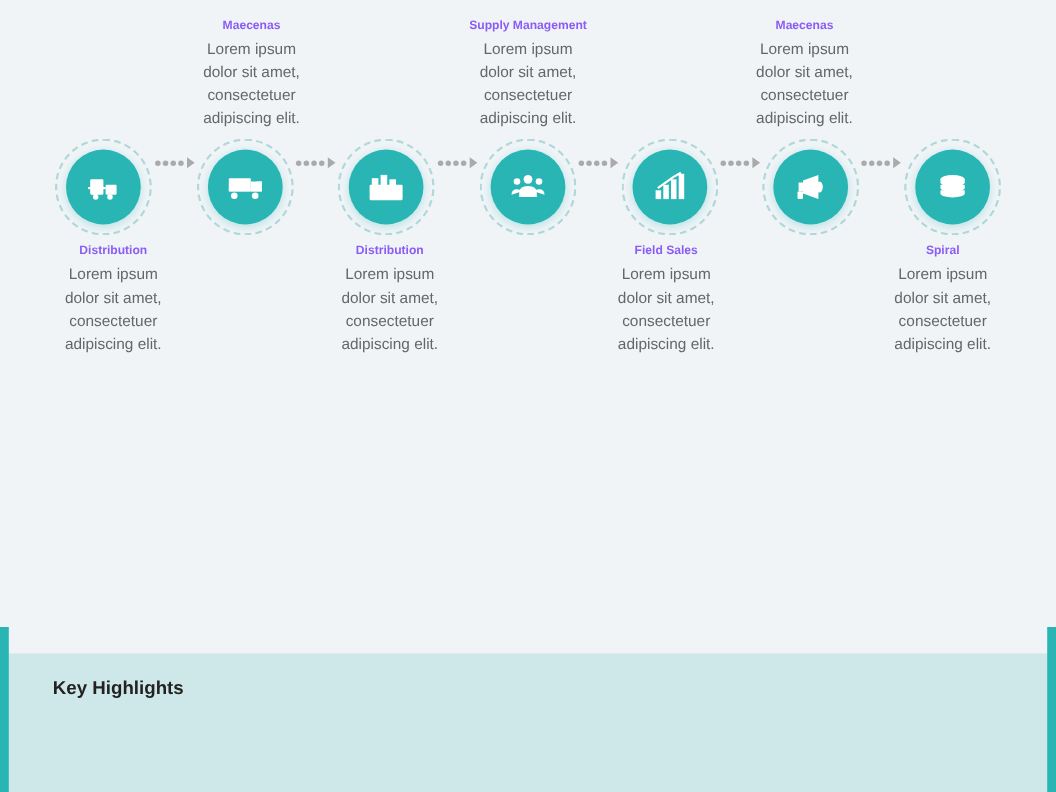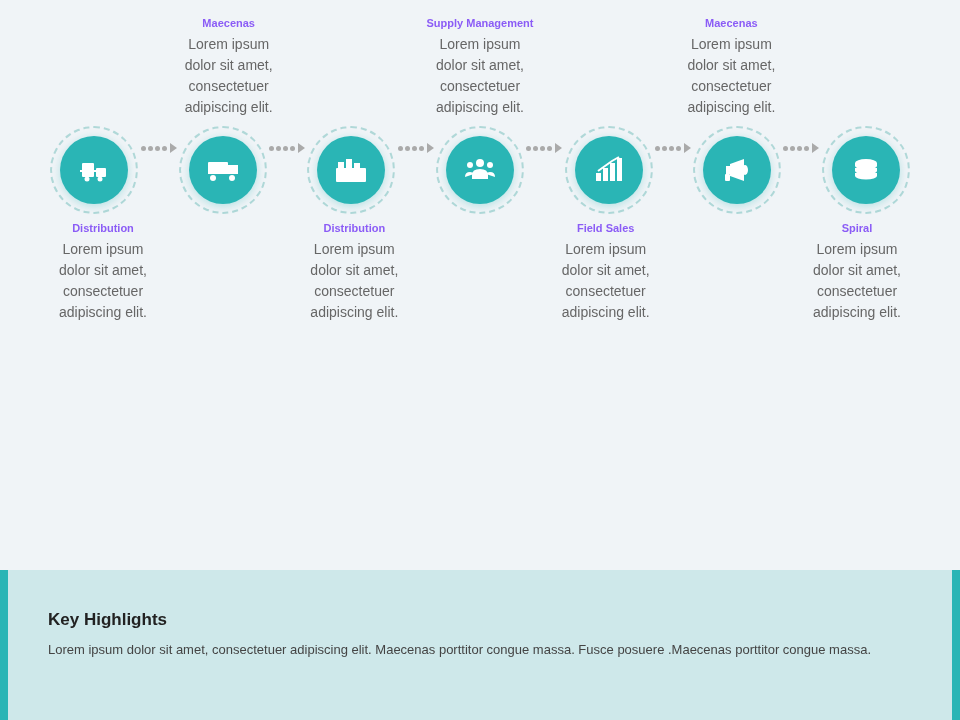--- a/index.html
+++ b/index.html
@@ -154,23 +154,23 @@
       color: #666;
       line-height: 1.5;
     }
 
     
     .key-highlights {
       position: absolute;
       bottom: 0;
       left: 0;
       right: 0;
-      height: 150px;
+      height: 126px;
       background: #cee8ea;
-      padding: 40px 48px;
+      padding: 22px 48px;
       display: flex;
       flex-direction: column;
       gap: 10px;
     }
 
     .highlights-title {
       font-size: 17px;
       font-weight: 700;
       color: #222;
     }
@@ -481,15 +481,13 @@
       </div>
     </div>
 
   </div>
 </div>
 
 <div class="key-highlights">
   <div class="side-accent-left"></div>
   <div class="side-accent-right"></div>
   <div class="highlights-title">Key Highlights</div>
-  <div class="highlights-body">Lorem ipsum dolor sit amet, consectetuer  adipiscing elit. Maecenas porttitor congue massa.
-Fusce posuere .Maecenas porttitor congue massa.</div>
 </div>
 
 </body></html>

